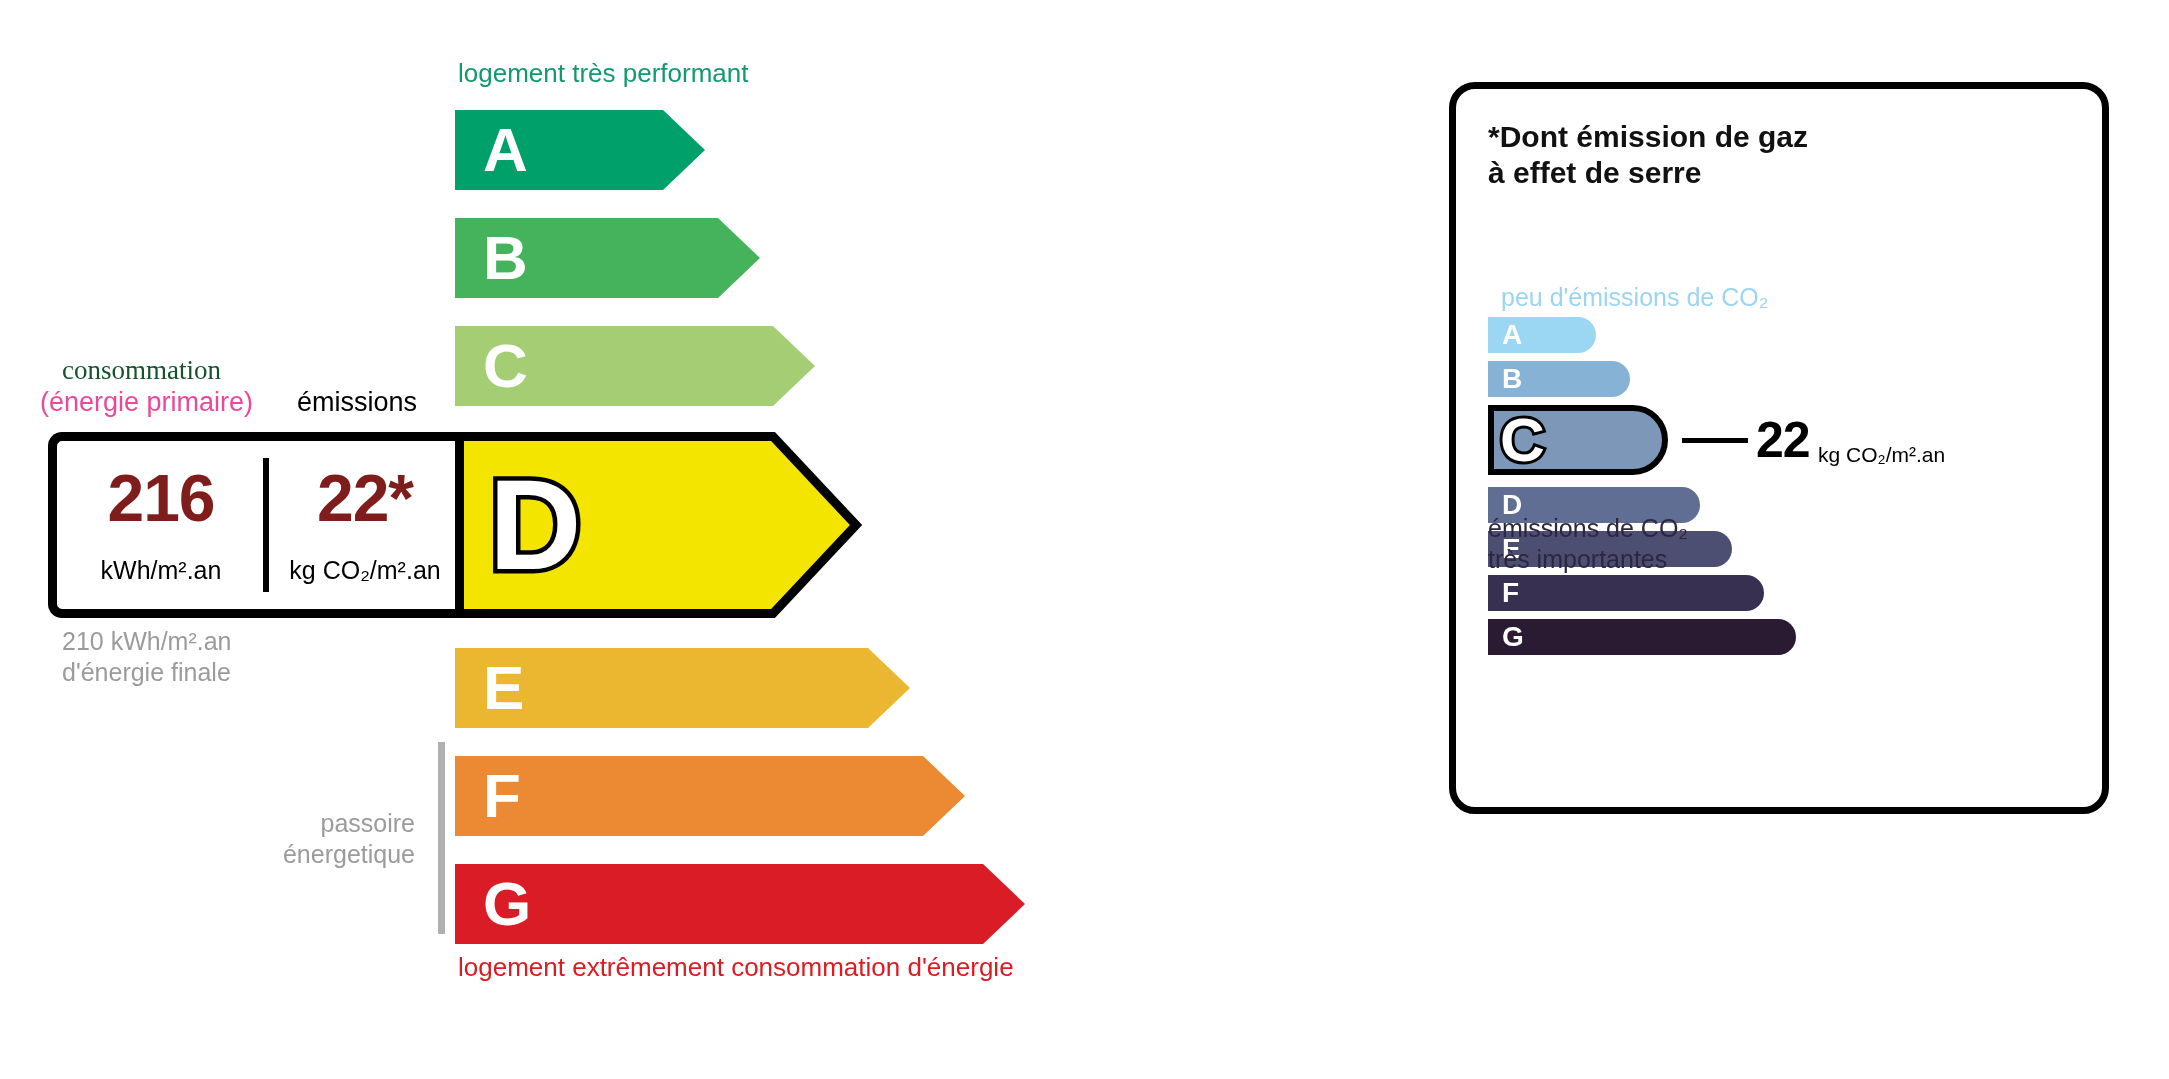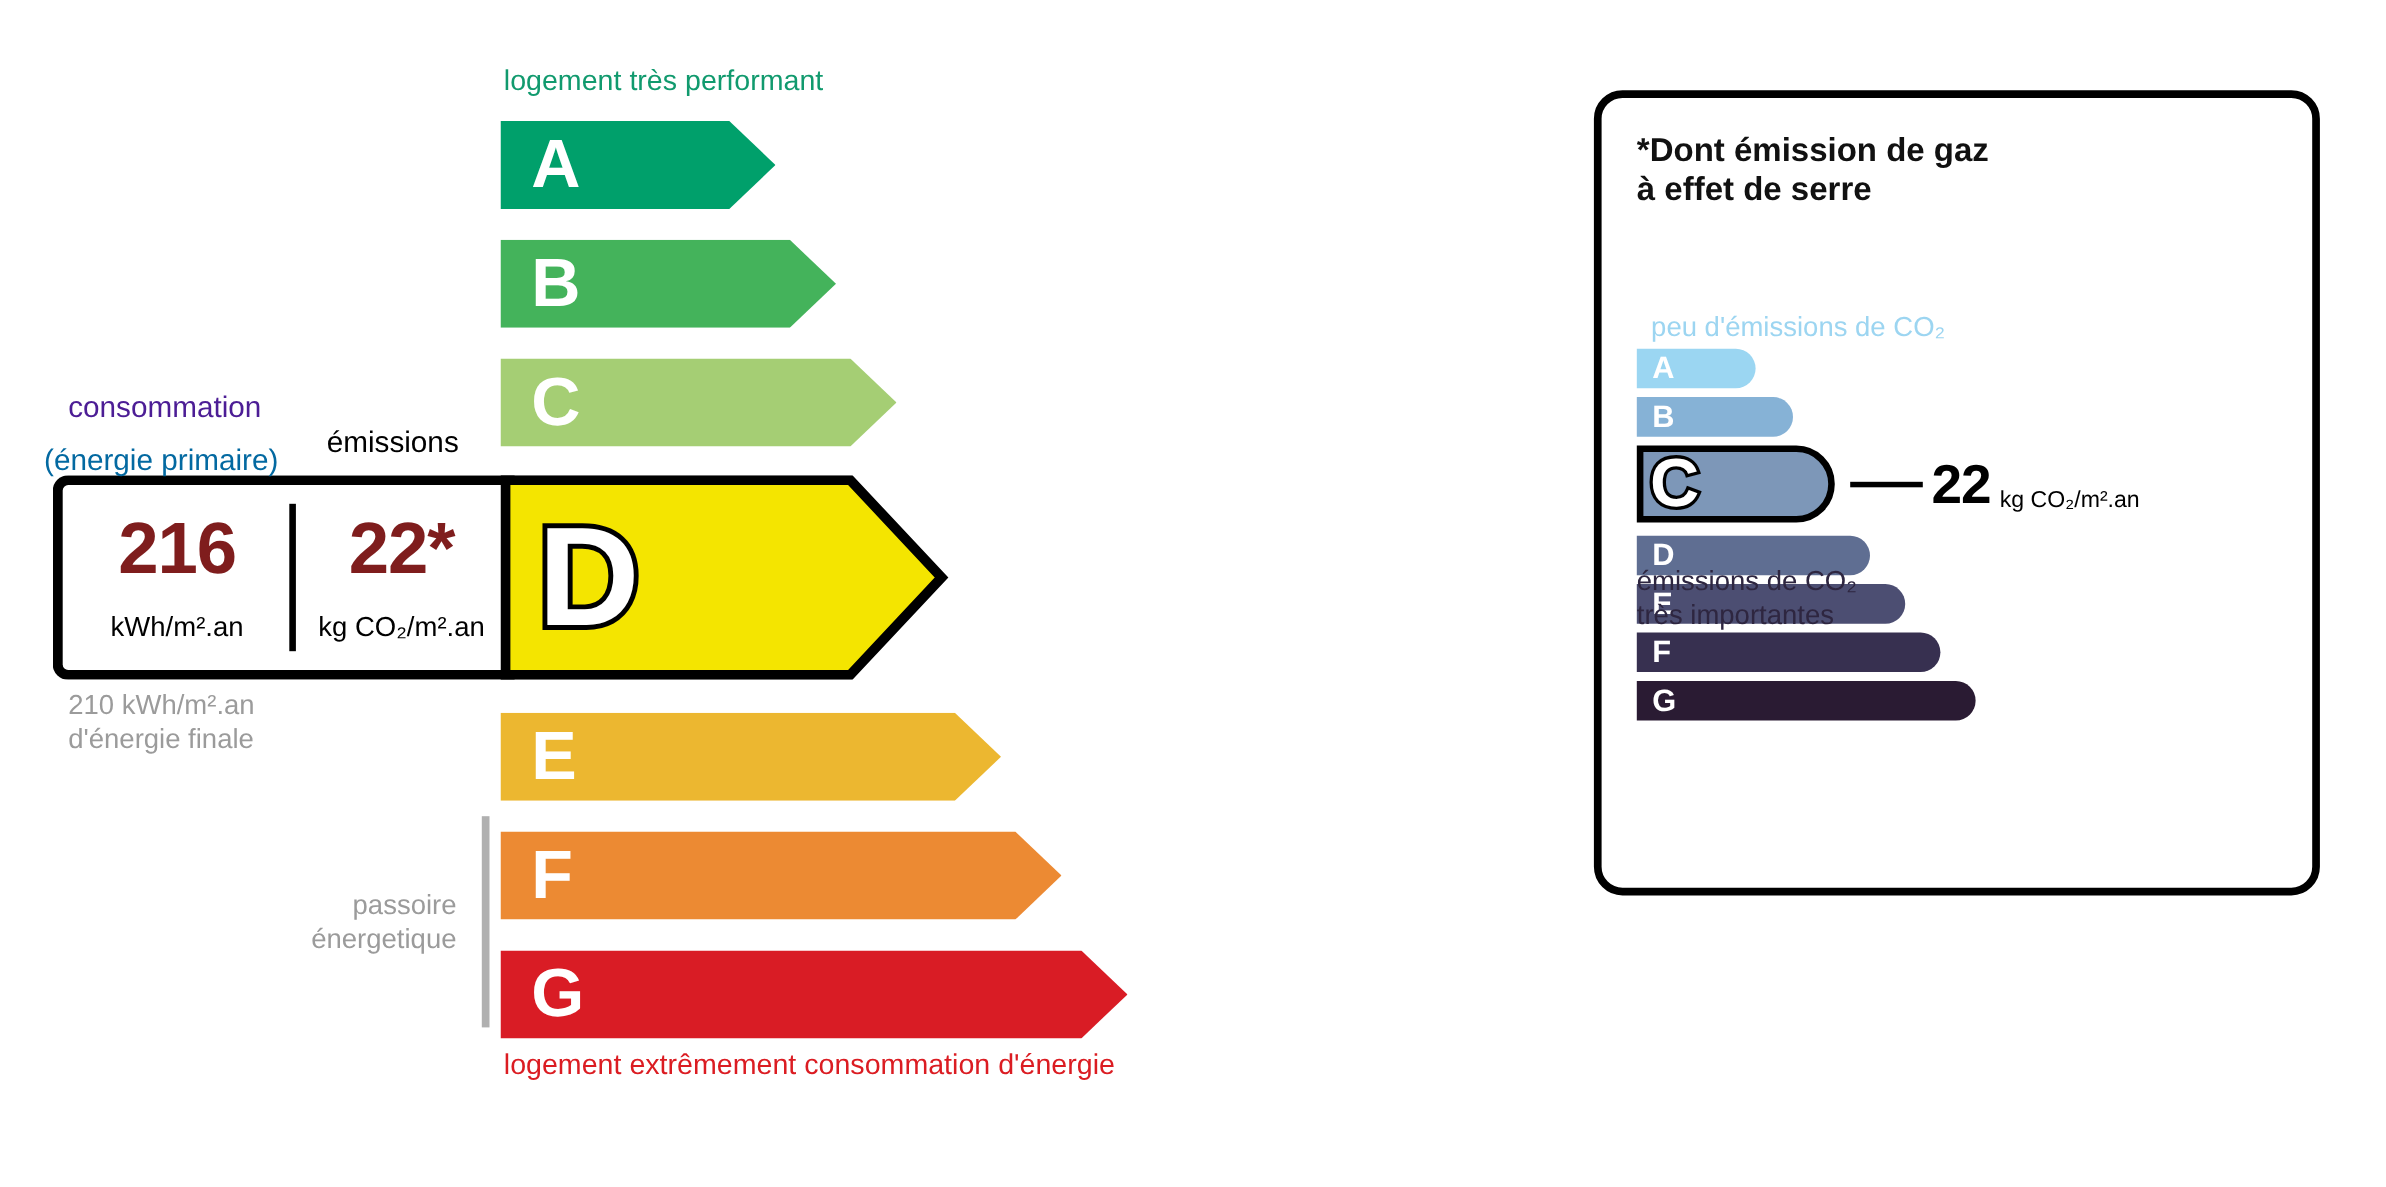--- a/index.html
+++ b/index.html
@@ -120,30 +120,30 @@
     bottom: 17px;
     width: 6px;
     background: #000;
   }
 
   
   #label-consommation {
     position: absolute;
     left: 62px; top: 355px;
     font-size: 27px;
-    color: #4c1d95;
-    white-space: nowrap;
+    color: #14532d;
+    white-space: nowrap;
+    font-family: Liberation Serif, serif;
   }
   #label-energie-primaire {
     position: absolute;
     left: 40px; top: 387px;
     font-size: 27px;
-    color: #0369a1;
-    white-space: nowrap;
-    margin-top: 16px;
+    color: #ec4899;
+    white-space: nowrap;
   }
   #label-emissions {
     position: absolute;
     left: 297px; top: 387px;
     font-size: 27px;
     color: #000;
     white-space: nowrap;
   }
   #label-finale {
     position: absolute;

